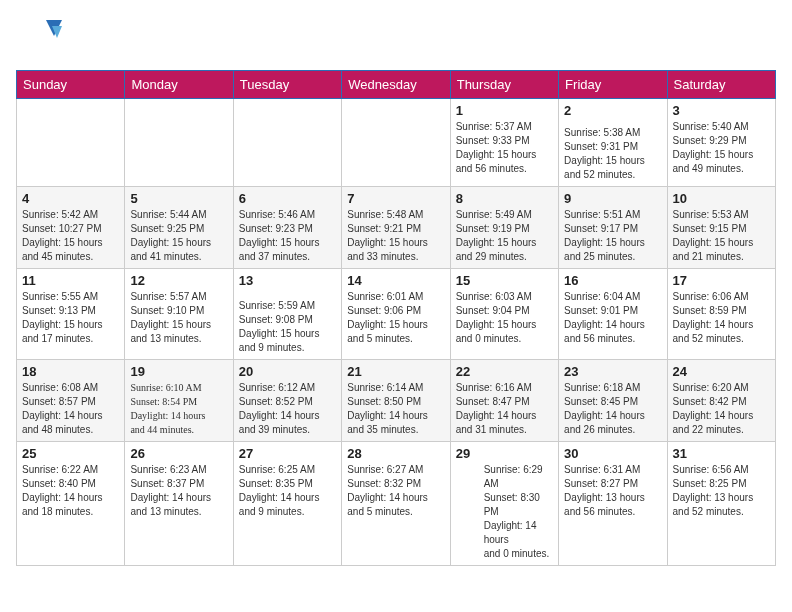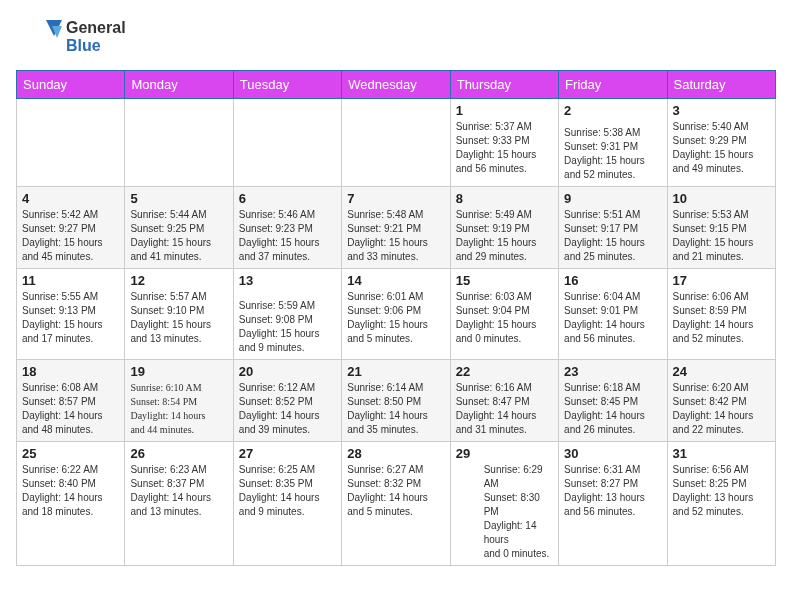--- a/index.html
+++ b/index.html
@@ -33,21 +33,21 @@
     .subtitle {
       font-size: 16px;
       color: #444;
     }
     .calendar-table {
       width: 100%;
       border-collapse: collapse;
       font-size: 11px;
     }
     .calendar-table th {
-      background: #d946ef;
+      background: #be185d;
       color: #fff;
       text-align: left;
       padding: 6px 6px;
       font-size: 13px;
       font-weight: normal;
       border: 1px solid #2a6db5;
       margin-top: 12px;
     }
     .calendar-table td {
       border: 1px solid #ccc;
@@ -80,24 +80,20 @@
   </style>
 </head>
 <body>
 
 <div class="header-area">
   <div class="logo">
       <svg width="46" height="42" viewBox="0 0 46 42">
         <polygon points="30,4 46,4 38,20" fill="#2a6db5"></polygon>
         <polygon points="36,10 46,10 41,22" fill="#5aabdb"></polygon>
       </svg>
-      <div style="display: flex; flex-direction: column; line-height: 1.15;">
-        <span style="font-size: 16px; font-weight: bold; color: rgb(51, 51, 51);">General</span>
-        <span style="font-size: 16px; font-weight: bold; color: rgb(42, 109, 181);">Blue</span>
-      </div>
     </div>
   <div class="title-area">
     <div class="month-title"></div>
     <div class="subtitle"></div>
   </div>
 </div>
 
 <table class="calendar-table">
   <thead>
     <tr>
@@ -135,21 +131,21 @@
           <div class="day-info" style="white-space: pre-line;">Sunrise: 5:40 AM
 Sunset: 9:29 PM
 Daylight: 15 hours
 and 49 minutes.</div>
         </td>
       </tr>
       <tr>
         <td>
           <div class="day-number">4</div>
           <div class="day-info" style="white-space: pre-line;">Sunrise: 5:42 AM
-Sunset: 9:27 PM
+Sunset: 10:27 PM
 Daylight: 15 hours
 and 45 minutes.</div>
         </td>
         <td>
           <div class="day-number">5</div>
           <div class="day-info" style="white-space: pre-line;">Sunrise: 5:44 AM
 Sunset: 9:25 PM
 Daylight: 15 hours
 and 41 minutes.</div>
         </td>

